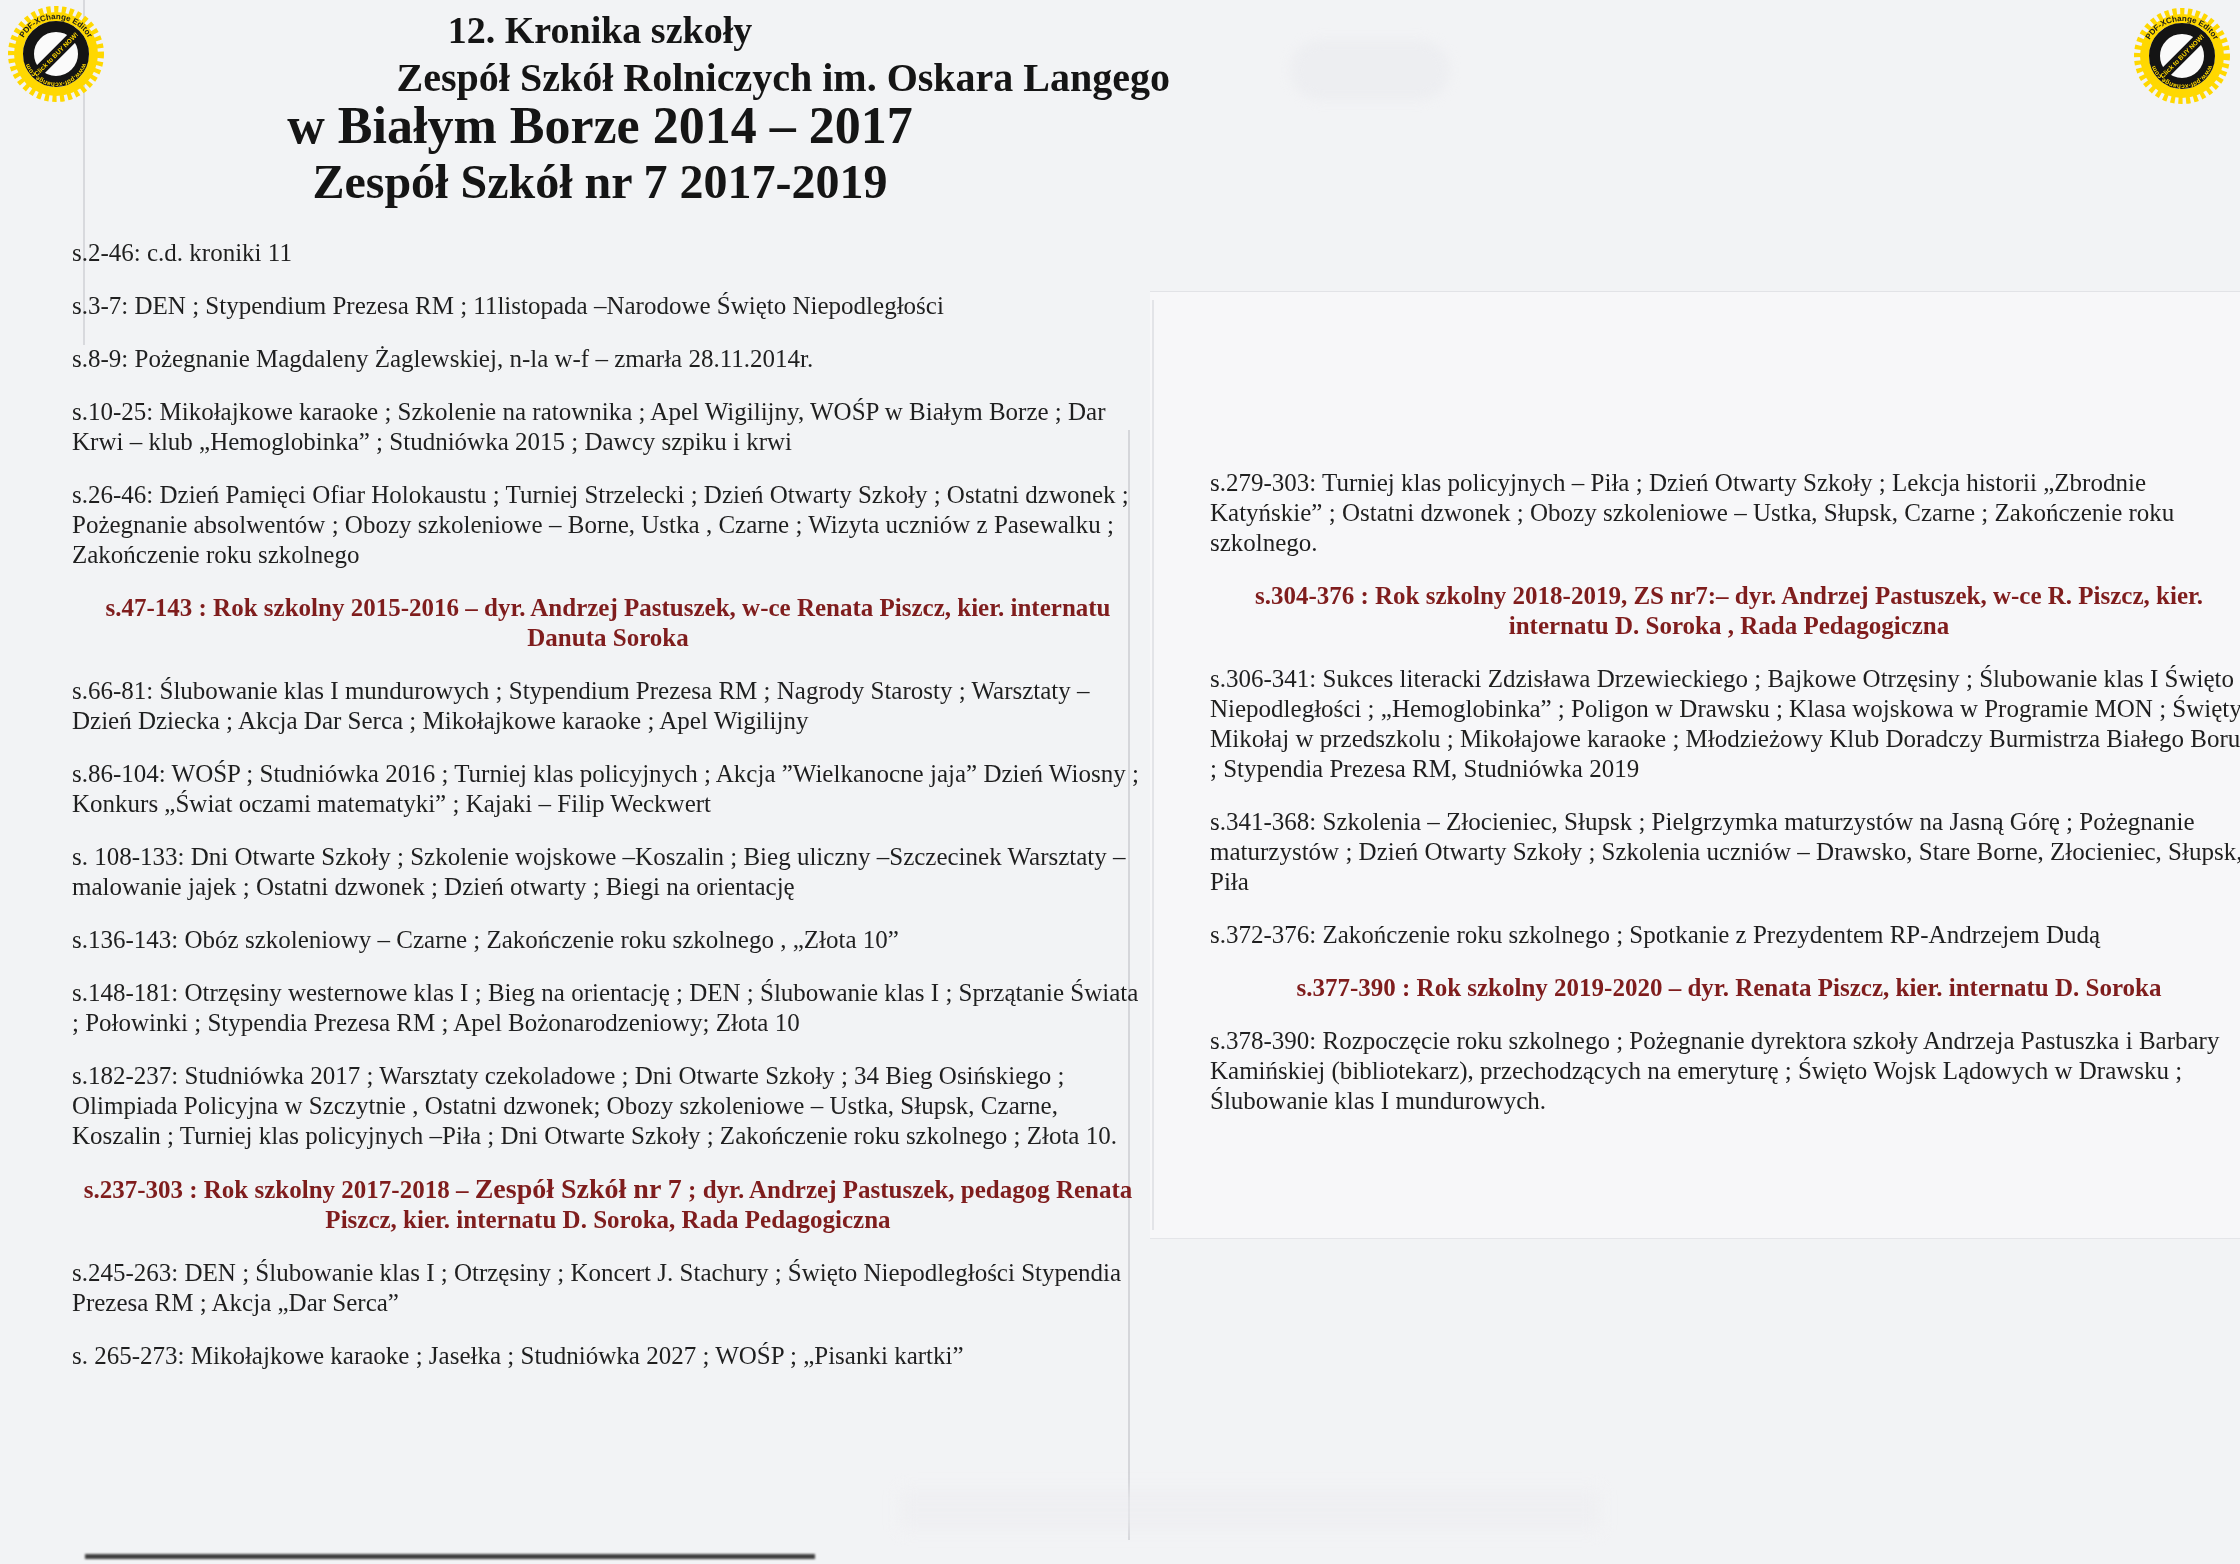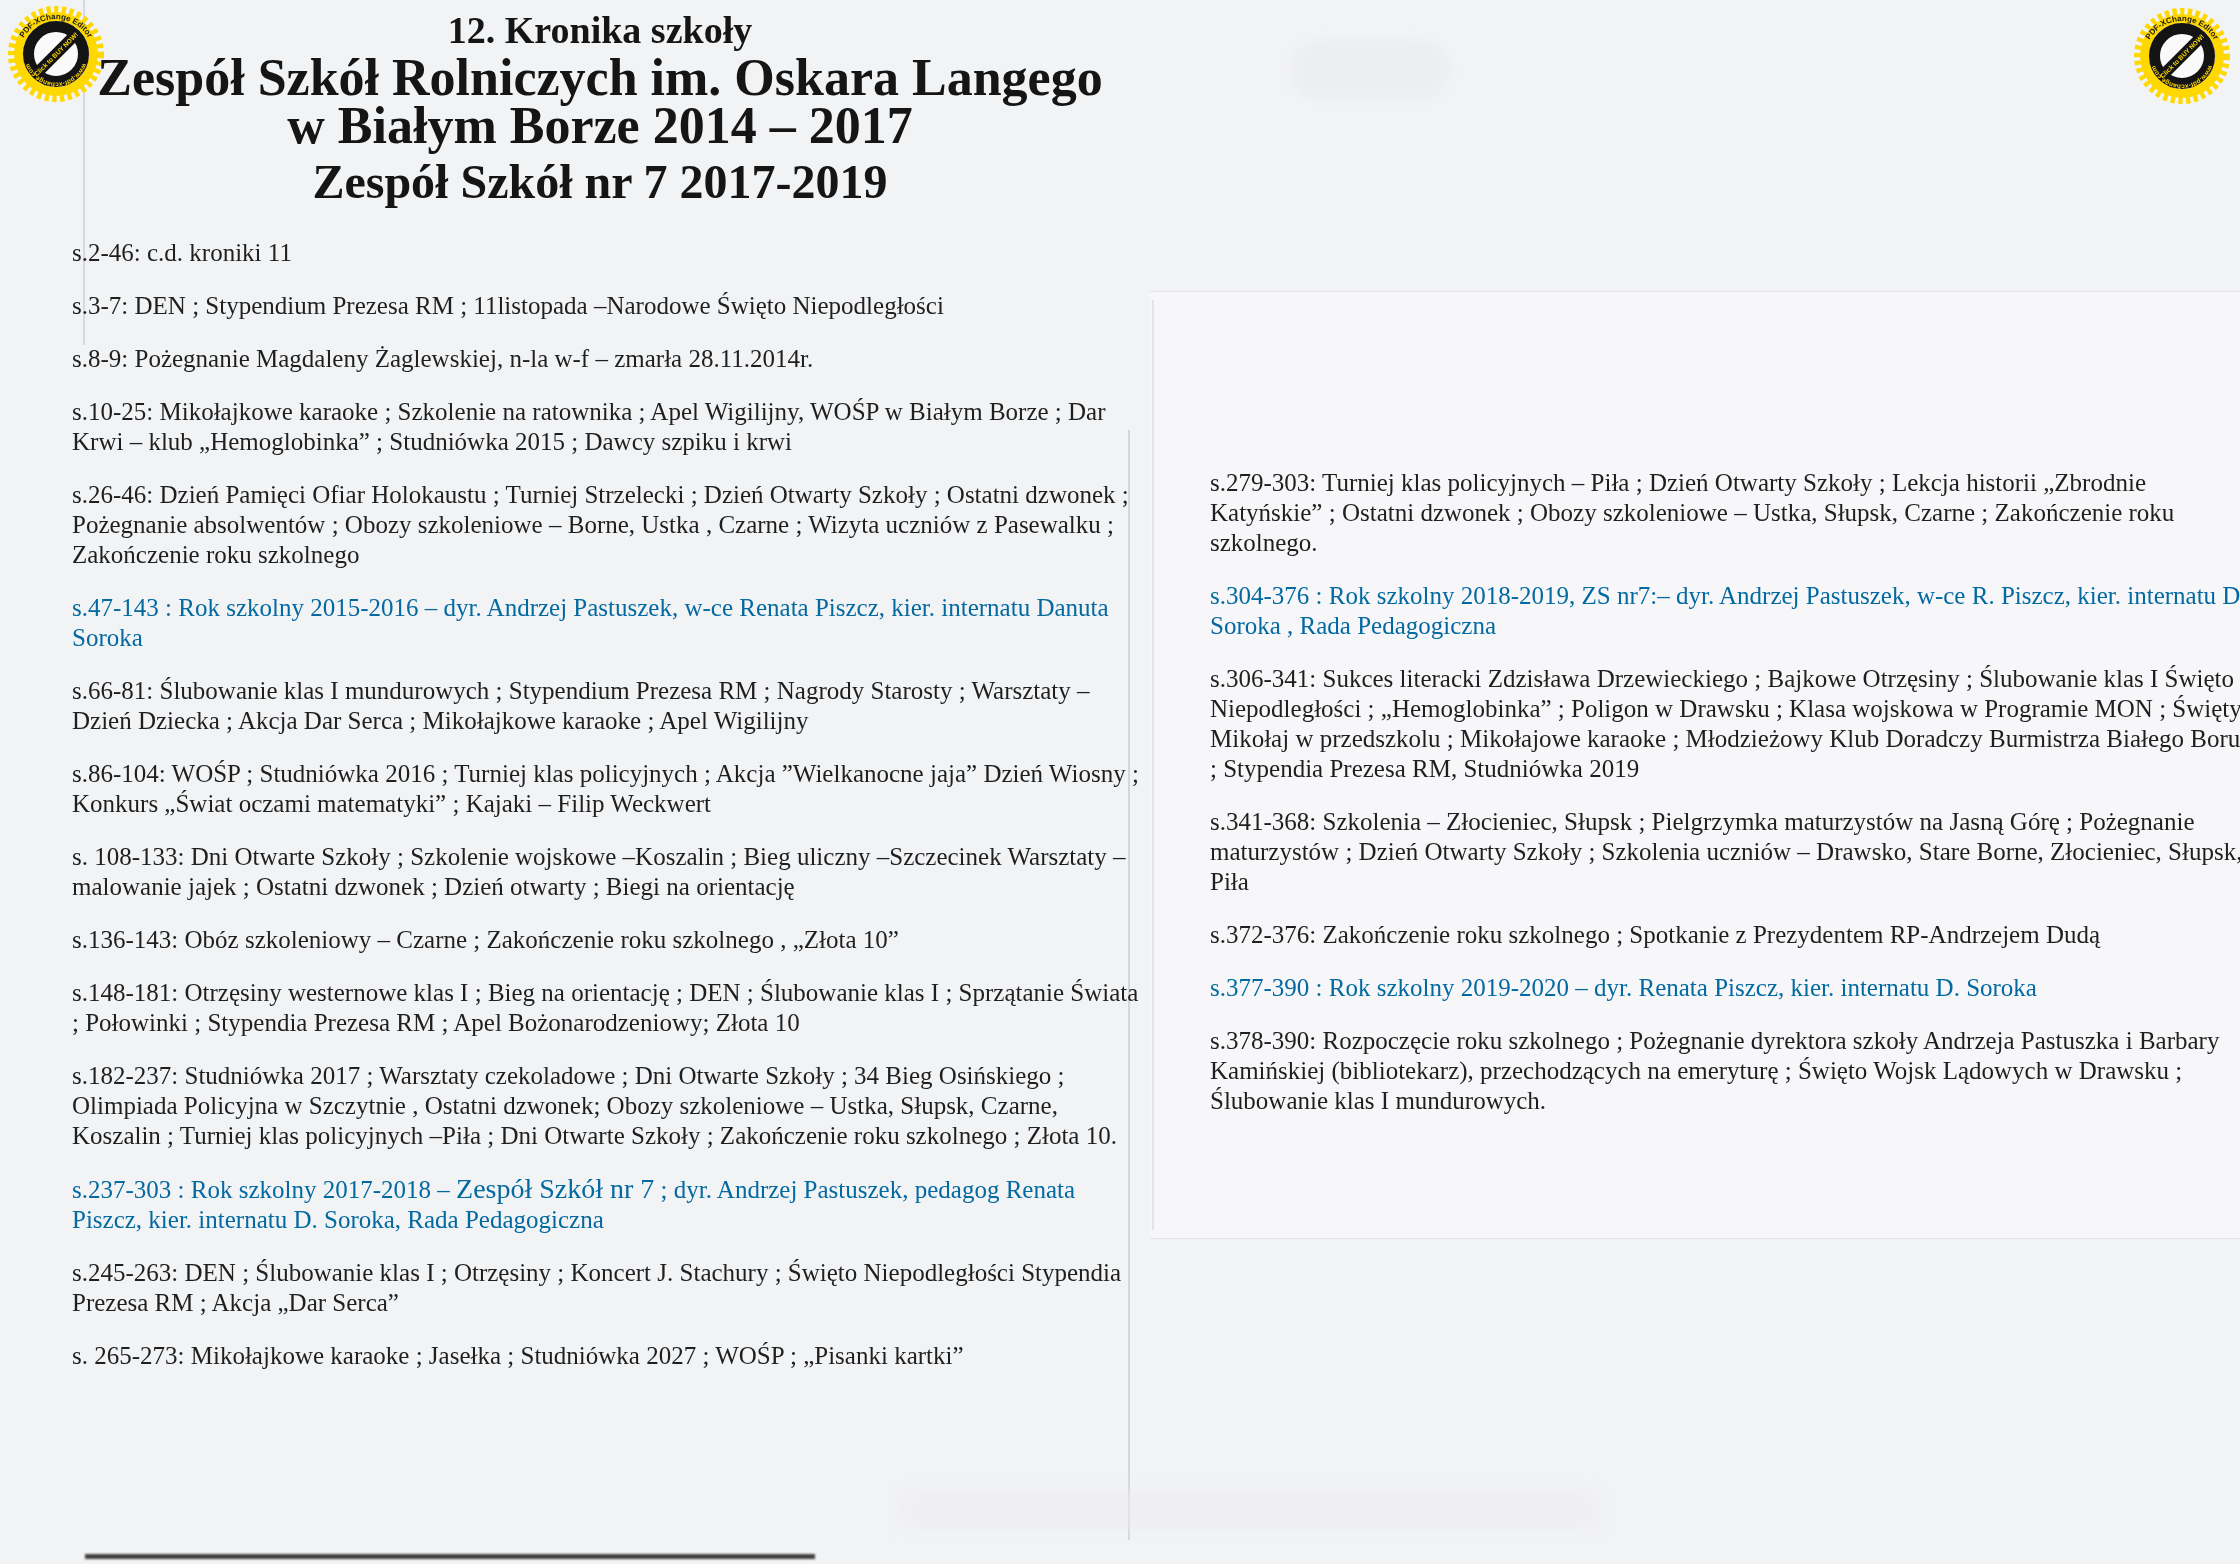--- a/index.html
+++ b/index.html
@@ -16,30 +16,30 @@
   .edge-line-left{position:absolute;left:83px;top:0;width:2px;height:345px;background:#d8d9dd;}
   .seam-line-1{position:absolute;left:1128px;top:430px;width:2px;height:1110px;background:#d5d6da;}
   .seam-line-2{position:absolute;left:1152px;top:300px;width:2px;height:930px;background:#e3e4e8;}
   .bottom-dark-line{position:absolute;left:85px;top:1554px;width:730px;height:5px;background:#3f3f3f;filter:blur(1px);}
   .smudge-a{position:absolute;left:1290px;top:40px;width:160px;height:60px;background:#e9eaee;opacity:.55;border-radius:30px;filter:blur(6px);}
   .smudge-b{position:absolute;left:900px;top:1490px;width:700px;height:40px;background:#ededf1;opacity:.6;filter:blur(8px);}
 
   
   .title-block{position:absolute;left:30px;top:6px;width:1140px;text-align:center;font-weight:bold;color:#151515;}
   .title-1{font-size:38px;line-height:48px;}
-  .title-2{font-size:52px;line-height:48px;}
+  .title-2{font-size:40px;line-height:48px;text-align:right;}
   .title-3{font-size:52px;line-height:48px;margin-bottom:8px;}
   .title-4{font-size:48px;line-height:48px;}
 
   
   .col{position:absolute;font-size:25px;line-height:30px;}
   .col-left{left:72px;top:238px;width:1072px;}
   .col-right{left:1182px;top:468px;width:1038px;margin-left:28px;}
   .entry{margin:0 0 23px 0;}
-  .heading{font-weight:normal;color:#0369a1;}
+  .heading{font-weight:bold;color:#7f1d1d;text-align:center;}
   .heading .big{font-size:28px;}
 
   
   .badge{position:absolute;width:100px;height:100px;}
   .badge-left{left:6px;top:4px;}
   .badge-right{left:2132px;top:6px;}
 </style>
 </head>
 <body>
 

